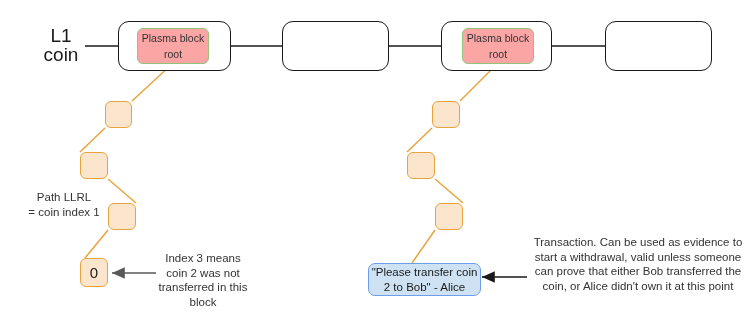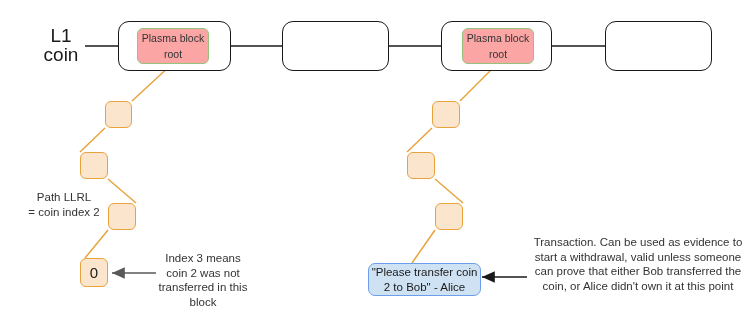--- a/index.html
+++ b/index.html
@@ -124,21 +124,21 @@
 
   <div class="node l1-block" style="left:605px; top:21px; width:107px; height:50px;"></div>
 
   <div class="node orange-box" style="left:105px; top:101px; width:27px; height:27px;"></div>
   <div class="node orange-box" style="left:80px; top:152px; width:28px; height:27px;"></div>
   <div class="node orange-box" style="left:108px; top:203px; width:28px; height:27px;"></div>
   <div class="node orange-box leaf" style="left:80px; top:258px; width:28px; height:29px;">0</div>
 
   <div class="label-text" style="left:18px; top:190px; width:92px;text-align:center;">
     <div>Path LLRL</div>
-    <div>= coin index 2</div>
+    <div>= coin index 1</div>
   </div>
 
   <div class="label-text" style="left:155px; top:251px; width:96px;">Index 3 means coin 2 was not transferred in this block</div>
 
   <div class="node orange-box" style="left:432px; top:101px; width:28px; height:27px;"></div>
   <div class="node orange-box" style="left:407px; top:152px; width:28px; height:27px;"></div>
   <div class="node orange-box" style="left:435px; top:203px; width:28px; height:27px;"></div>
   <div class="node blue-box" style="left:368px; top:263px; width:113px; height:33px;">"Please transfer coin 2 to Bob" - Alice</div>
 
   <div class="label-text" style="left:527px; top:235px; width:222px;">Transaction. Can be used as evidence to start a withdrawal, valid unless someone can prove that either Bob transferred the coin, or Alice didn't own it at this point</div>

